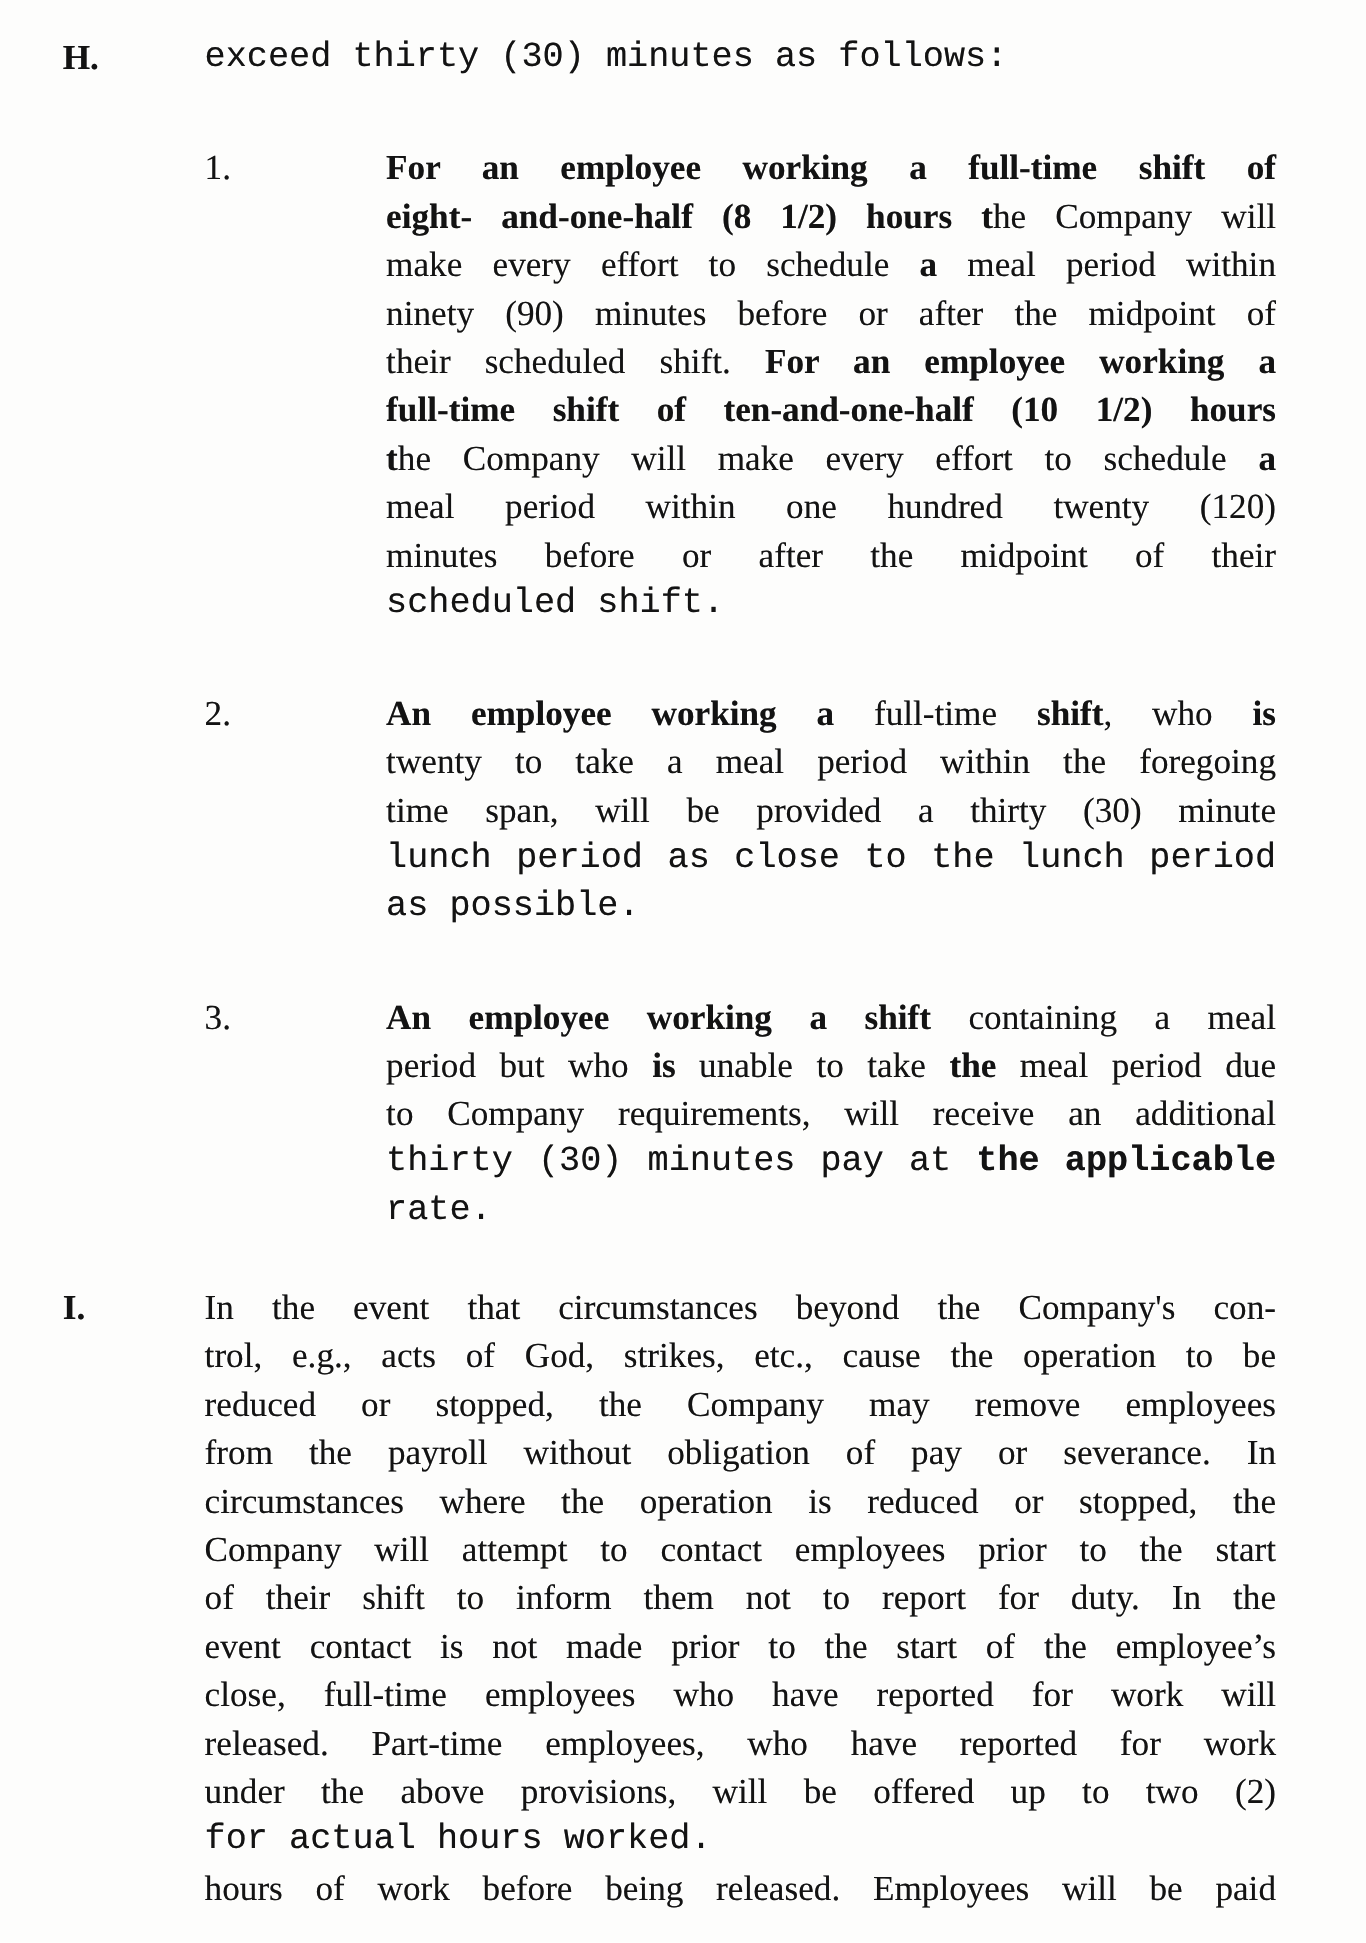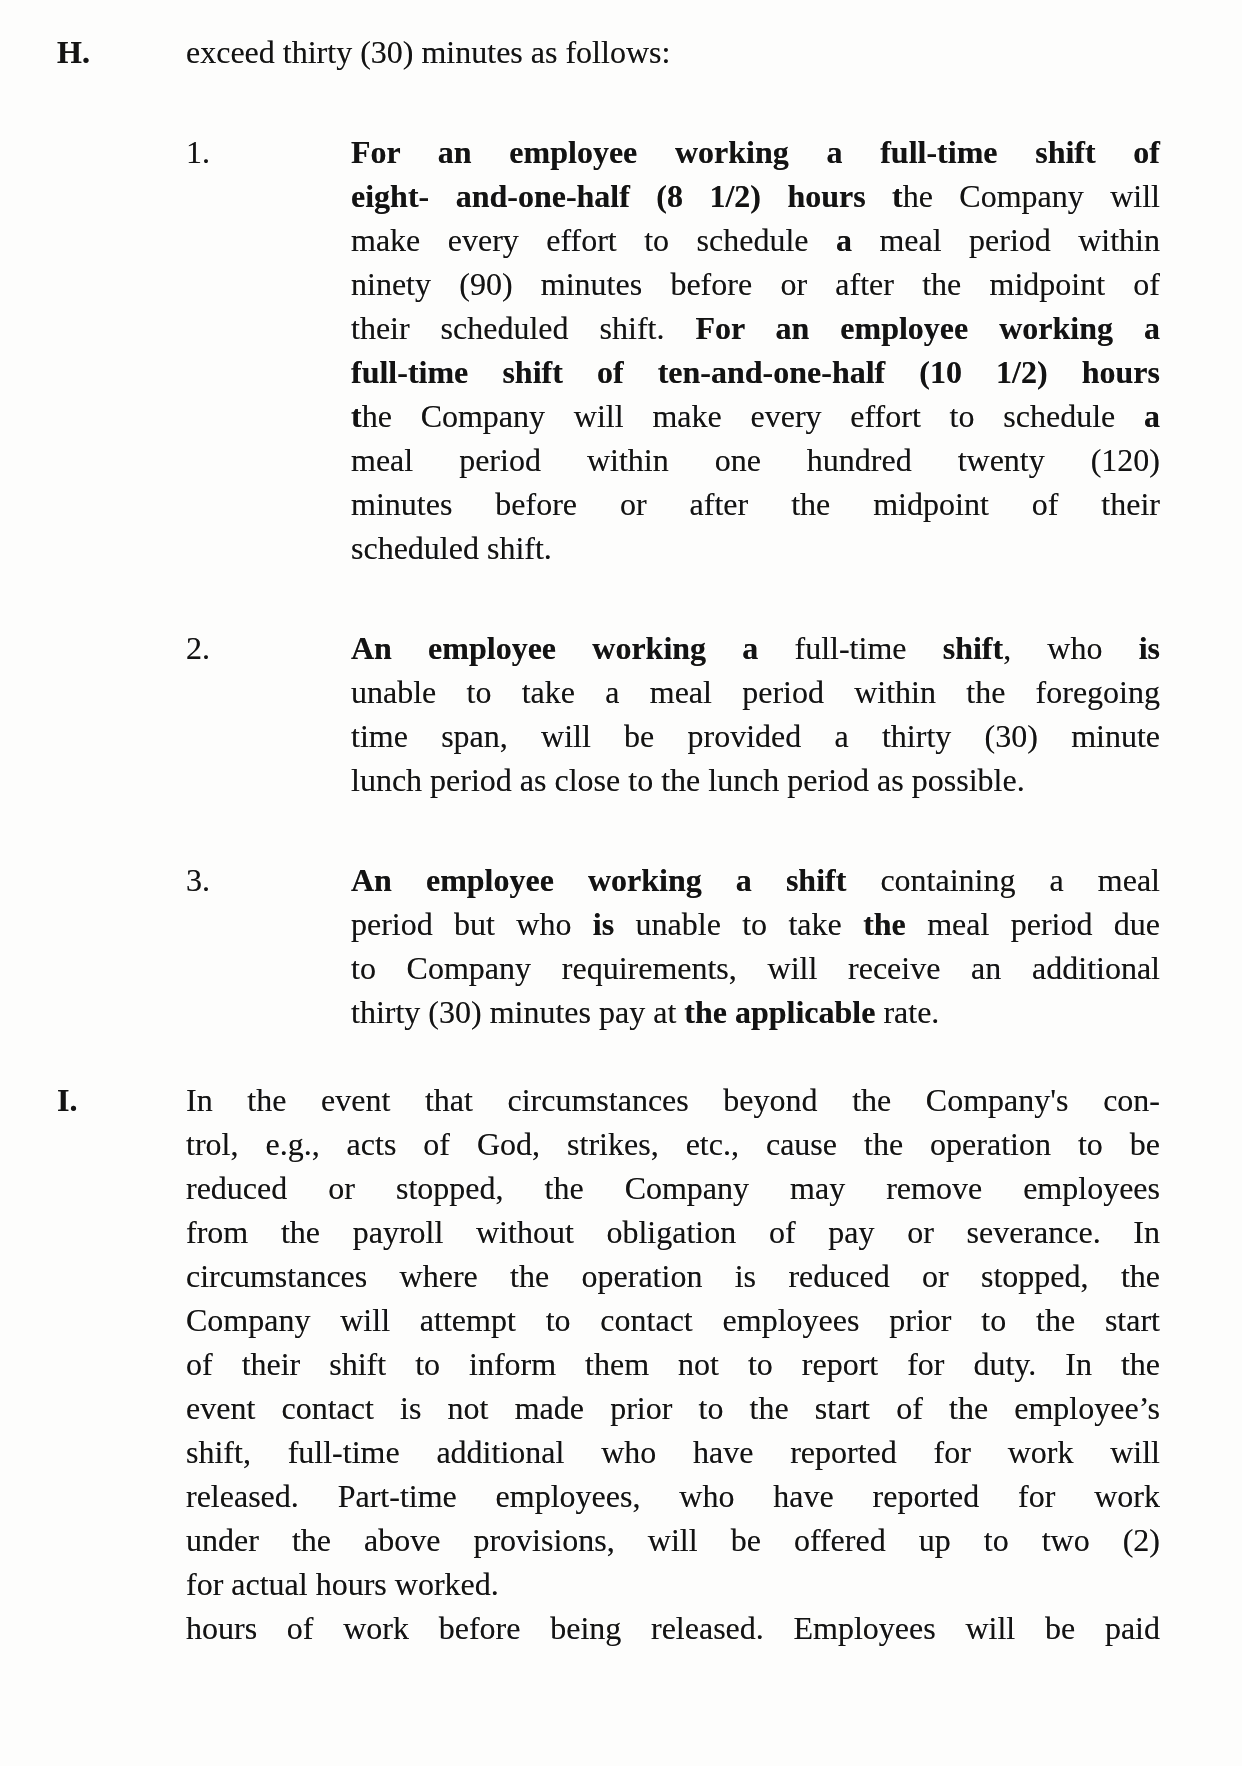--- a/index.html
+++ b/index.html
@@ -24,21 +24,21 @@
   .sec-label {
     flex: none;
     width: 129px;
     font-weight: bold;
   }
   .sec-body { flex: 1; min-width: 0; }
   .item { display: flex; margin-top: 56px; }
   .item-num { flex: none; width: 124px; }
   .item-body { flex: 1; min-width: 0; margin-left: 41px; }
   .line { text-align: justify; text-align-last: justify; }
-  .line.last { text-align-last: left; }
+  .line.last { text-align-last: left; font-family: Liberation Mono, monospace; }
   .bold { font-weight: bold; }
   .sec-i { margin-top: 44px; }
 </style>
 </head>
 <body>
 
 <div class="page">
 
   <section class="sec sec-h">
     <div class="sec-label">H.</div>
@@ -59,21 +59,21 @@
               <div class="line"><span class="bold">t</span><span>he Company will make every effort to schedule </span><span class="bold">a</span></div>
               <div class="line"><span>meal period within one hundred twenty (120)</span></div>
               <div class="line"><span>minutes before or after the midpoint of their</span></div>
               <div class="line last"><span>scheduled shift.</span></div>
             </div>
         </div>
         <div class="item">
           <div class="item-num">2.</div>
           <div class="item-body para">
               <div class="line"><span class="bold">An employee working a </span><span>full-time </span><span class="bold">shift</span><span>, who </span><span class="bold">is</span></div>
-              <div class="line"><span>unable to take a meal period within the foregoing</span></div>
+              <div class="line"><span>twenty to take a meal period within the foregoing</span></div>
               <div class="line"><span>time span, will be provided a thirty (30) minute</span></div>
               <div class="line last"><span>lunch period as close to the lunch period as possible.</span></div>
             </div>
         </div>
         <div class="item">
           <div class="item-num">3.</div>
           <div class="item-body para">
               <div class="line"><span class="bold">An employee working a shift</span><span> containing a meal</span></div>
               <div class="line"><span>period but who </span><span class="bold">is</span><span> unable to take </span><span class="bold">the</span><span> meal period due</span></div>
               <div class="line"><span>to Company requirements, will receive an additional</span></div>
@@ -89,21 +89,21 @@
     <div class="sec-body">
       <div class="para">
           <div class="line"><span>In the event that circumstances beyond the Company's con-</span></div>
           <div class="line"><span>trol, e.g., acts of God, strikes, etc., cause the operation to be</span></div>
           <div class="line"><span>reduced or stopped, the Company may remove employees</span></div>
           <div class="line"><span>from the payroll without obligation of pay or severance. In</span></div>
           <div class="line"><span>circumstances where the operation is reduced or stopped, the</span></div>
           <div class="line"><span>Company will attempt to contact employees prior to the start</span></div>
           <div class="line"><span>of their shift to inform them not to report for duty. In the</span></div>
           <div class="line"><span>event contact is not made prior to the start of the employee’s</span></div>
-          <div class="line"><span>shift, full-time additional who have reported for work will</span></div>
+          <div class="line"><span>close, full-time employees who have reported for work will</span></div>
           <div class="line"><span>released. Part-time employees, who have reported for work</span></div>
           <div class="line"><span>under the above provisions, will be offered up to two (2)</span></div>
           <div class="line last"><span>for actual hours worked.</span></div>
           <div class="line"><span>hours of work before being released. Employees will be paid</span></div>
         </div>
     </div>
   </section>
 
 </div>
 

